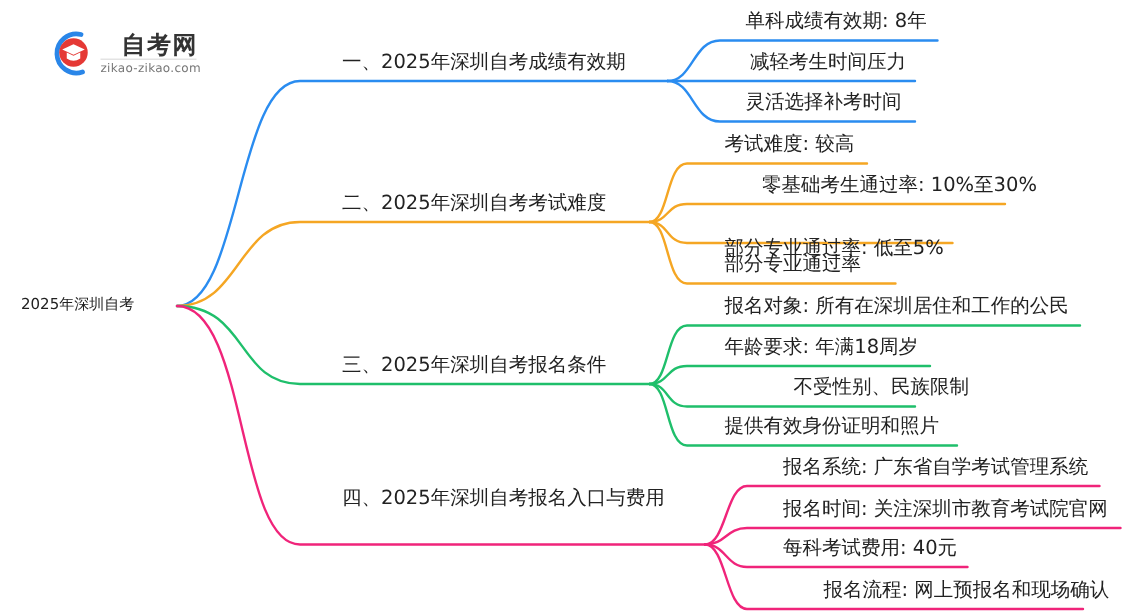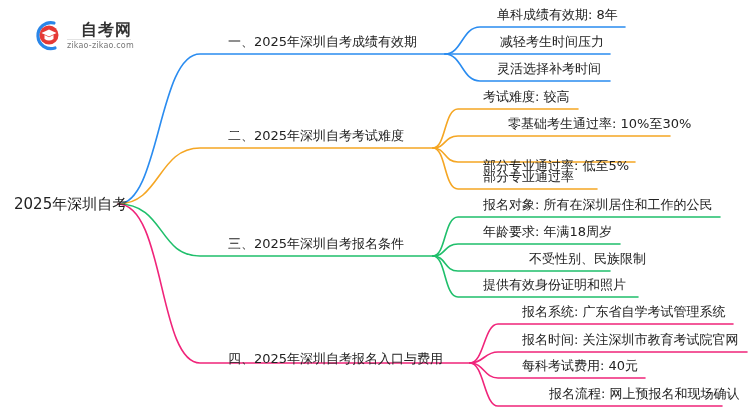--- a/index.html
+++ b/index.html
@@ -1,20 +1,20 @@
 <!DOCTYPE html>
 <html><head>
   <meta charset="utf-8">
   <style>
     html, body { margin: 0; padding: 0; background: #ffffff; }
     body { width: 750px; height: 410px; position: relative; overflow: hidden;
            font-family: "DejaVu Sans", "Liberation Sans", sans-serif; color: #222; }
     #canvas { position: absolute; left: 0; top: 0; width: 750px; height: 410px; }
     .txt { position: absolute; font-size: 13px; line-height: 16px; white-space: nowrap; color: #222; }
-    .root { font-size: 15px; }
+    .root { font-size: 10px; }
     .logo-name { position: absolute; left: 81px; top: 23px; font-size: 16px; font-weight: bold; color: #333; letter-spacing: 1px; line-height: 14px; }
     .logo-url { position: absolute; left: 67px; top: 41px; font-size: 8px; color: #777; line-height: 9px; letter-spacing: 0.2px; }
     .logo-rule { position: absolute; left: 67px; top: 39px; width: 64px; height: 1px; background: #e3e3e3; }
   </style>
 </head>
 <body>
 
 <div>
   <svg style="position:absolute;left:28px;top:19px;" width="36" height="34" viewBox="0 0 36 34">
     <path d="M26 4 A13 13 0 1 0 27 29" fill="none" stroke-width="3.2" stroke-linecap="round" stroke="#2a86e8"></path>
@@ -61,21 +61,21 @@
       <path d="M470 363 C 484 363, 484 406, 498 406 L 722 406"></path>
     </g>
   </g>
 </svg>
 
 <div class="txt root" style="left:14px;top:196px;">2025年深圳自考</div>
 
 <div class="txt" style="left:228px;top:34px;">一、2025年深圳自考成绩有效期</div>
 <div class="txt" style="left:228px;top:128px;">二、2025年深圳自考考试难度</div>
 <div class="txt" style="left:228px;top:236px;">三、2025年深圳自考报名条件</div>
-<div class="txt" style="left:228px;top:351px;">四、2025年深圳自考报名入口与费用</div>
+<div class="txt" style="left:228px;top:325px;">四、2025年深圳自考报名入口与费用</div>
 
 <div class="txt" style="left:497px;top:7px;">单科成绩有效期: 8年</div>
 <div class="txt" style="left:500px;top:34px;">减轻考生时间压力</div>
 <div class="txt" style="left:497px;top:61px;text-align:right;">灵活选择补考时间</div>
 
 <div class="txt" style="left:483px;top:89px;">考试难度: 较高</div>
 <div class="txt" style="left:463px;top:116px;margin-left:45px;">零基础考生通过率: 10%至30%</div>
 <div class="txt" style="left:483px;top:158px;">部分专业通过率: 低至5%</div>
 <div class="txt" style="left:483px;top:169px;">部分专业通过率</div>
 

